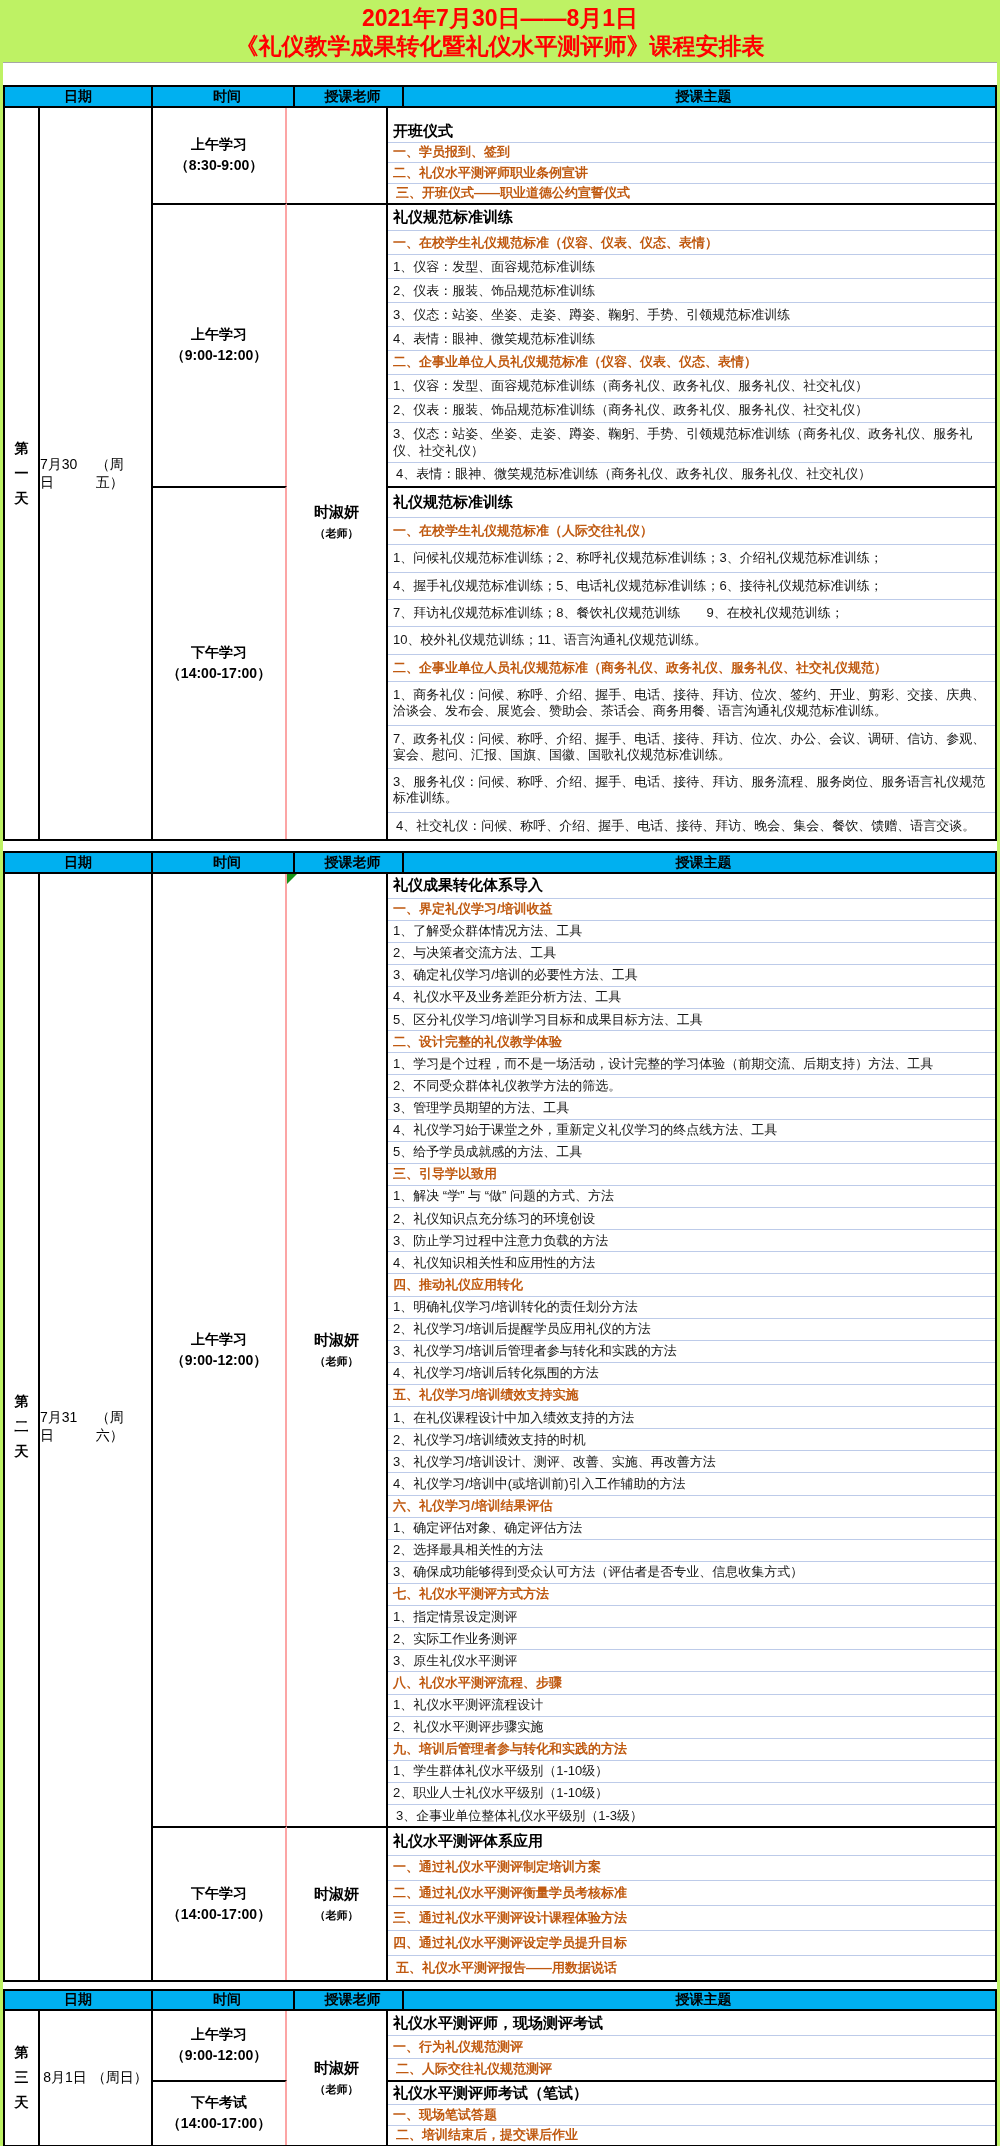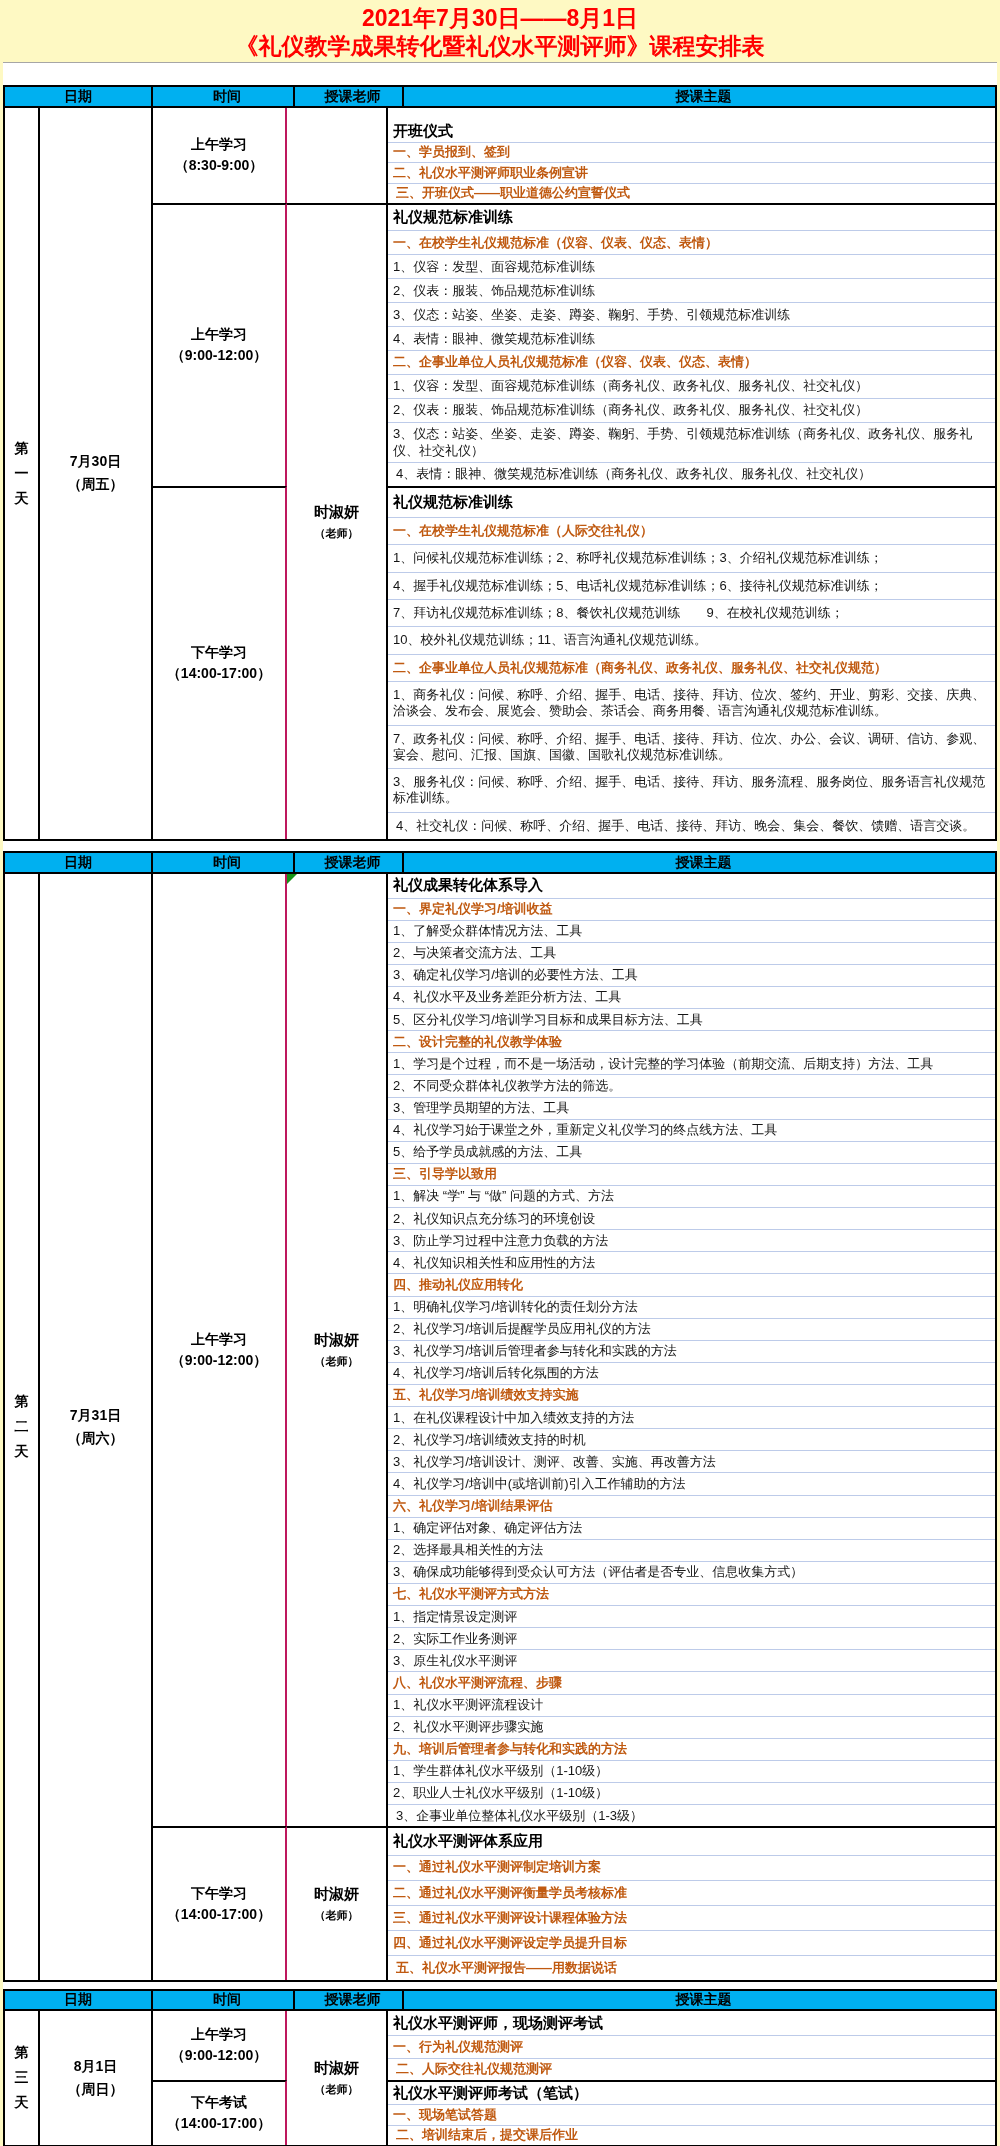--- a/index.html
+++ b/index.html
@@ -1,37 +1,37 @@
 <!DOCTYPE html>
 <html><head>
 <meta charset="utf-8">
 <style>
   html,body{margin:0;padding:0;background:#fff;}
   body{width:1000px;font-family:"Liberation Sans","DejaVu Sans",sans-serif;color:#000;}
-  .page{width:1000px;height:2146px;background:#fef9c3;overflow:hidden;}
+  .page{width:1000px;height:2146px;background:#bef264;overflow:hidden;}
   .title{height:62px;box-sizing:border-box;padding-top:4px;text-align:center;
          color:#ff0000;font-weight:bold;font-size:23px;line-height:28px;}
   #table-root{margin-left:3px;width:994px;}
   .strip{background:#fff;}
   .s1{height:22px;border-top:1px solid #a6a6a6;}
   .s2{height:10px;}
   .s3{height:7px;}
   .sec-header{display:grid;grid-template-columns:148px 134px 101px 1fr;
               background:#00b0f0;border:2px solid #000;box-sizing:border-box;height:23px;gap:8px;}
   .hc{display:flex;align-items:center;justify-content:center;font-weight:bold;font-size:14px;
       border-right:2px solid #000;box-sizing:border-box;}
   .hc:last-child{border-right:none;}
   .day-grid{display:grid;grid-template-columns:35px 113px 134px 101px 1fr;
             border:2px solid #000;border-top:none;box-sizing:border-box;background:#fff;}
   .c{box-sizing:border-box;background:#fff;}
   .day-c{grid-column:1;grid-row:1/-1;border-right:2px solid #000;display:flex;flex-direction:column;
          align-items:center;justify-content:center;gap:7px;font-weight:bold;font-size:14px;}
-  .date-c{grid-column:2;grid-row:1/-1;border-right:2px solid #000;display:flex;flex-direction:column;
-          align-items:center;justify-content:center;gap:5px;font-weight:bold;font-size:14px;}
-  .time-c{grid-column:3;border-right:2px solid #be185d;display:flex;flex-direction:column;
+  .date-c{grid-column:2;grid-row:1/-1;border-right:2px solid #000;display:flex;
+          align-items:center;justify-content:center;gap:5px;font-weight:normal;font-size:14px;}
+  .time-c{grid-column:3;border-right:2px solid #fca5a5;display:flex;flex-direction:column;
           align-items:center;justify-content:center;gap:3px;font-weight:bold;font-size:14px;}
   .teach-c{grid-column:4;border-right:2px solid #000;display:flex;flex-direction:column;
            align-items:center;justify-content:center;gap:4px;font-weight:bold;position:relative;}
   .teach-c .nm{font-size:15px;}
   .teach-c .rl{font-size:11px;}
   .topic-c{grid-column:5;display:flex;flex-direction:column;}
   .bt{border-top:2px solid #000;}
   .trow{flex:1 1 auto;display:flex;align-items:center;padding:1px 5px;
         border-bottom:1px solid #bdcbe9;font-size:13px;color:#141414;line-height:1.25;}
   .topic-c .trow:last-child{border-bottom:none;padding-left:8px;}

